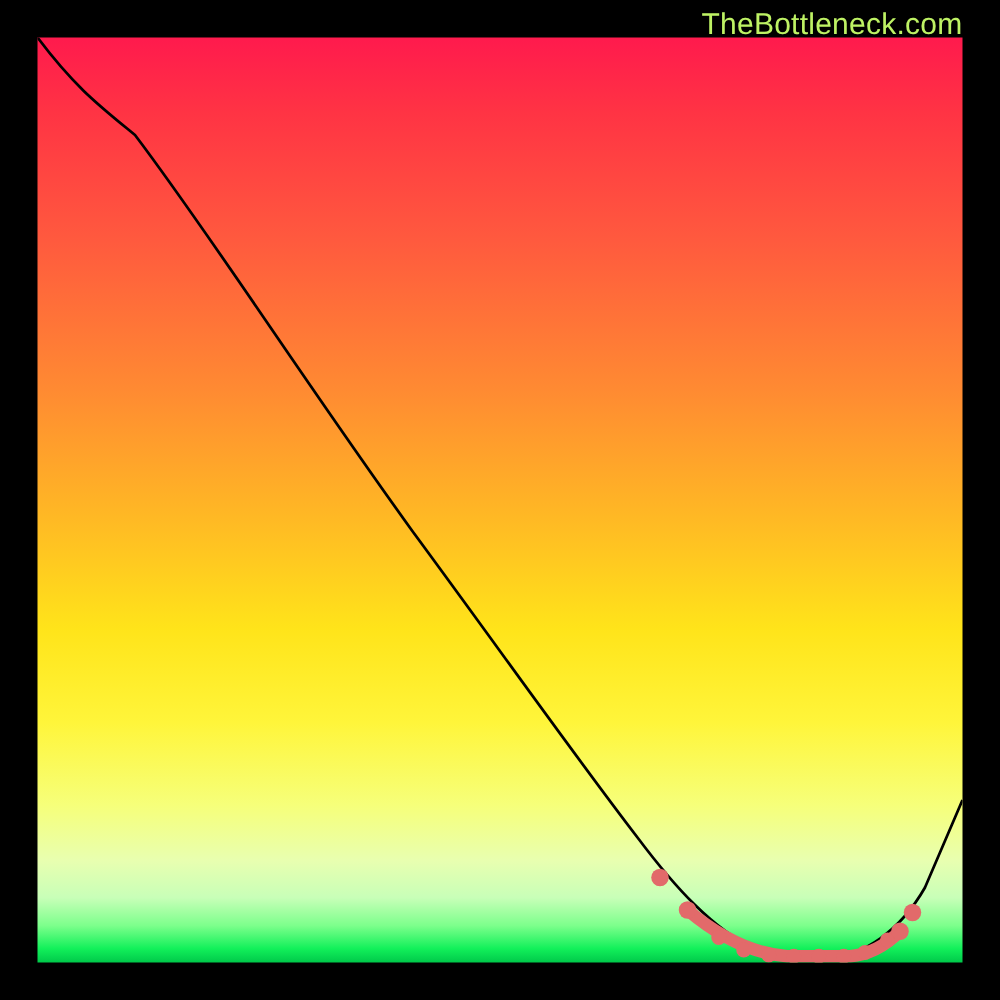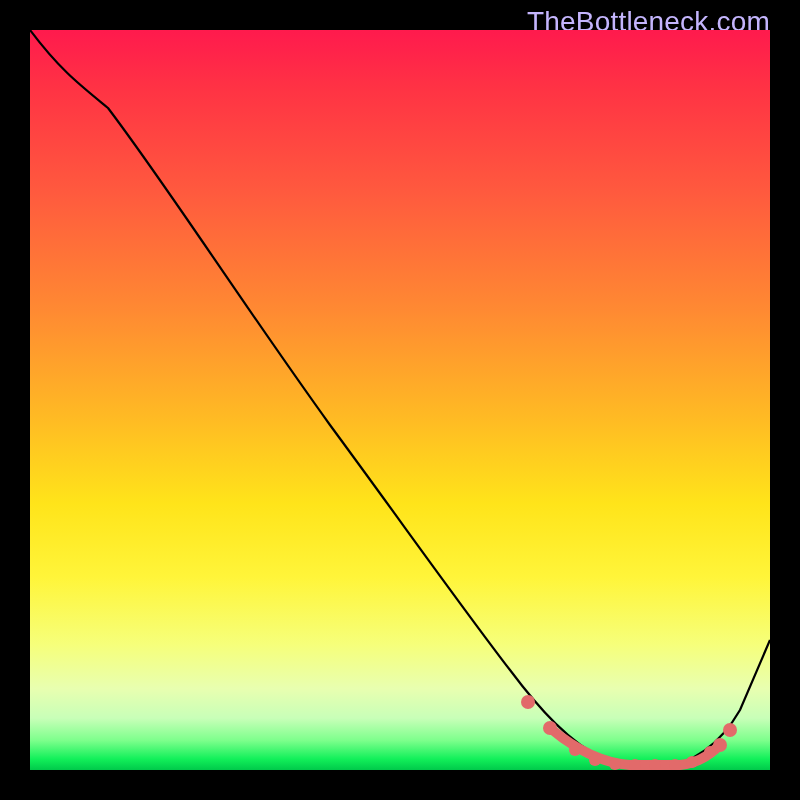--- a/index.html
+++ b/index.html
@@ -38,22 +38,22 @@
       #c8ffb8 93%,
       #7dff8c 96%,
       #12f05a 98.5%,
       #00c94a 100%
     );
   }
   .watermark {
     position: absolute;
     top: 6px;
     right: 30px;
-    color: #c4b5fd;
-    font-size: 28px;
+    color: #bef264;
+    font-size: 24px;
     letter-spacing: 0.2px;
     font-weight: 400;
     user-select: none;
   }
   svg.curve {
     position: absolute;
     left: 0;
     top: 0;
     width: 740px;
     height: 740px;

